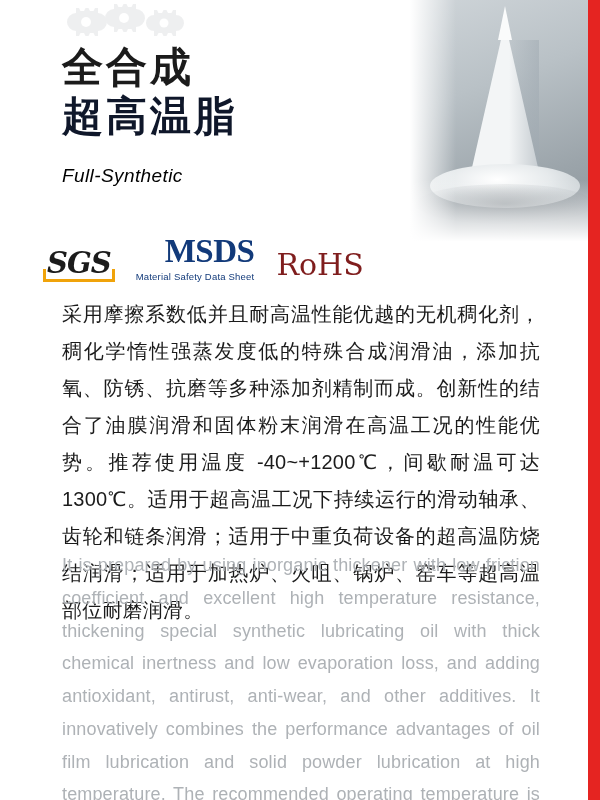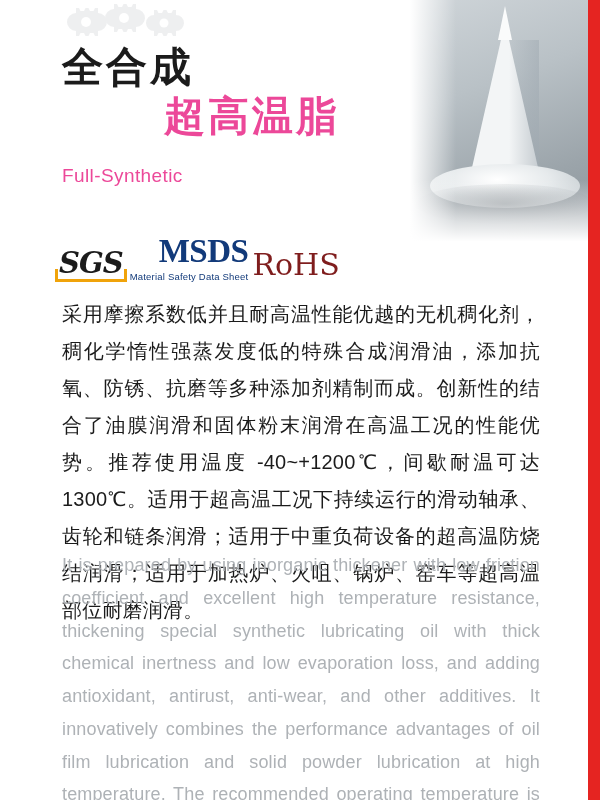--- a/index.html
+++ b/index.html
@@ -123,42 +123,42 @@
     font-size: 41px;
     font-weight: bold;
     color: #1b1b1b;
     letter-spacing: 3px;
     line-height: 1.15;
     margin: 0;
   }
   .title-cn-2 {
     font-size: 41px;
     font-weight: bold;
-    color: #ec4899;
+    color: #0f172a;
     letter-spacing: 3px;
     line-height: 1.15;
     margin: 2px 0 0 0;
-    text-align: center;
   }
   .title-en {
     margin-top: 22px;
     font-size: 19px;
-    color: #ec4899;
+    font-style: italic;
+    color: #000000;
     line-height: 1.5;
     letter-spacing: 0.4px;
   }
 
   
   .cert-row {
     position: absolute;
-    left: 56px;
+    left: 44px;
     top: 235px;
     display: flex;
     align-items: flex-end;
-    gap: 4px;
+    gap: 22px;
   }
   .sgs {
     position: relative;
     padding: 1px 3px 4px 3px;
   }
   .sgs .sgs-text {
     font-family: "DejaVu Serif", serif;
     font-weight: bold;
     font-style: italic;
     font-size: 29px;

